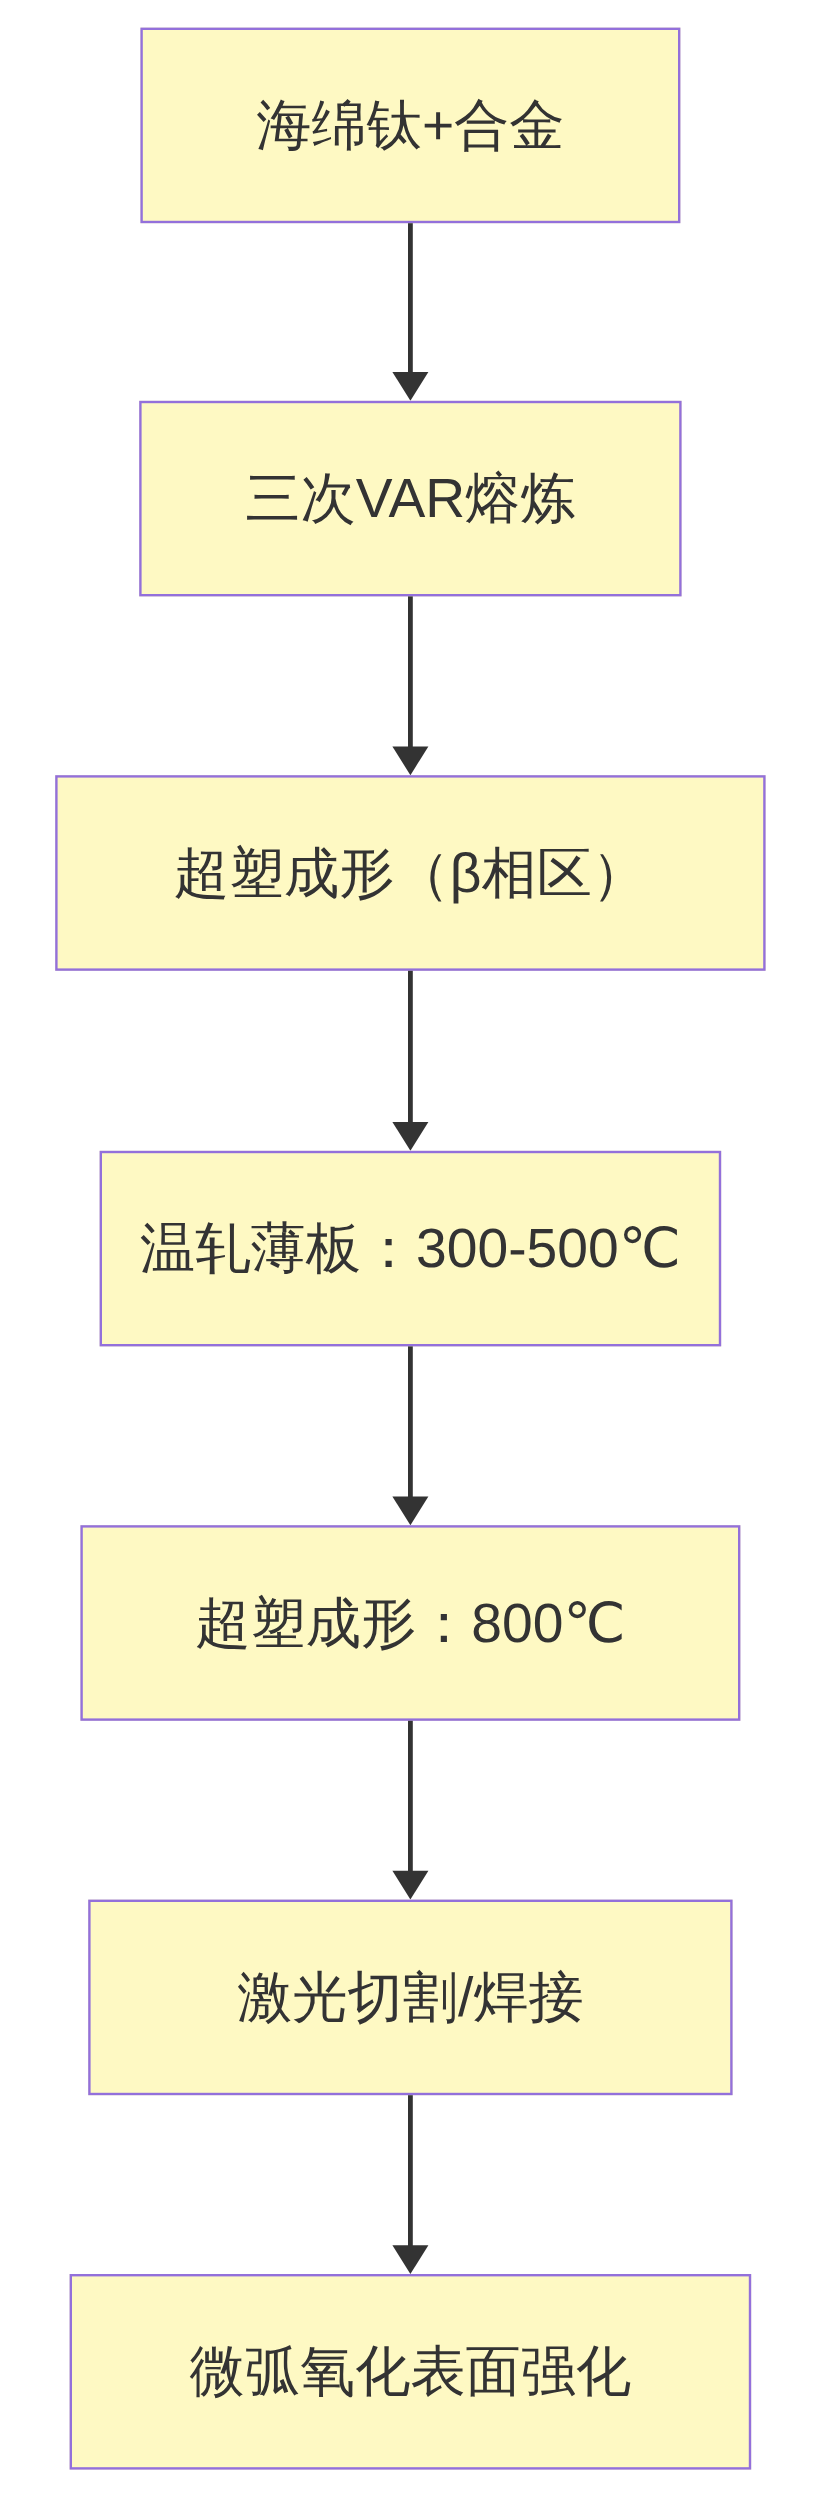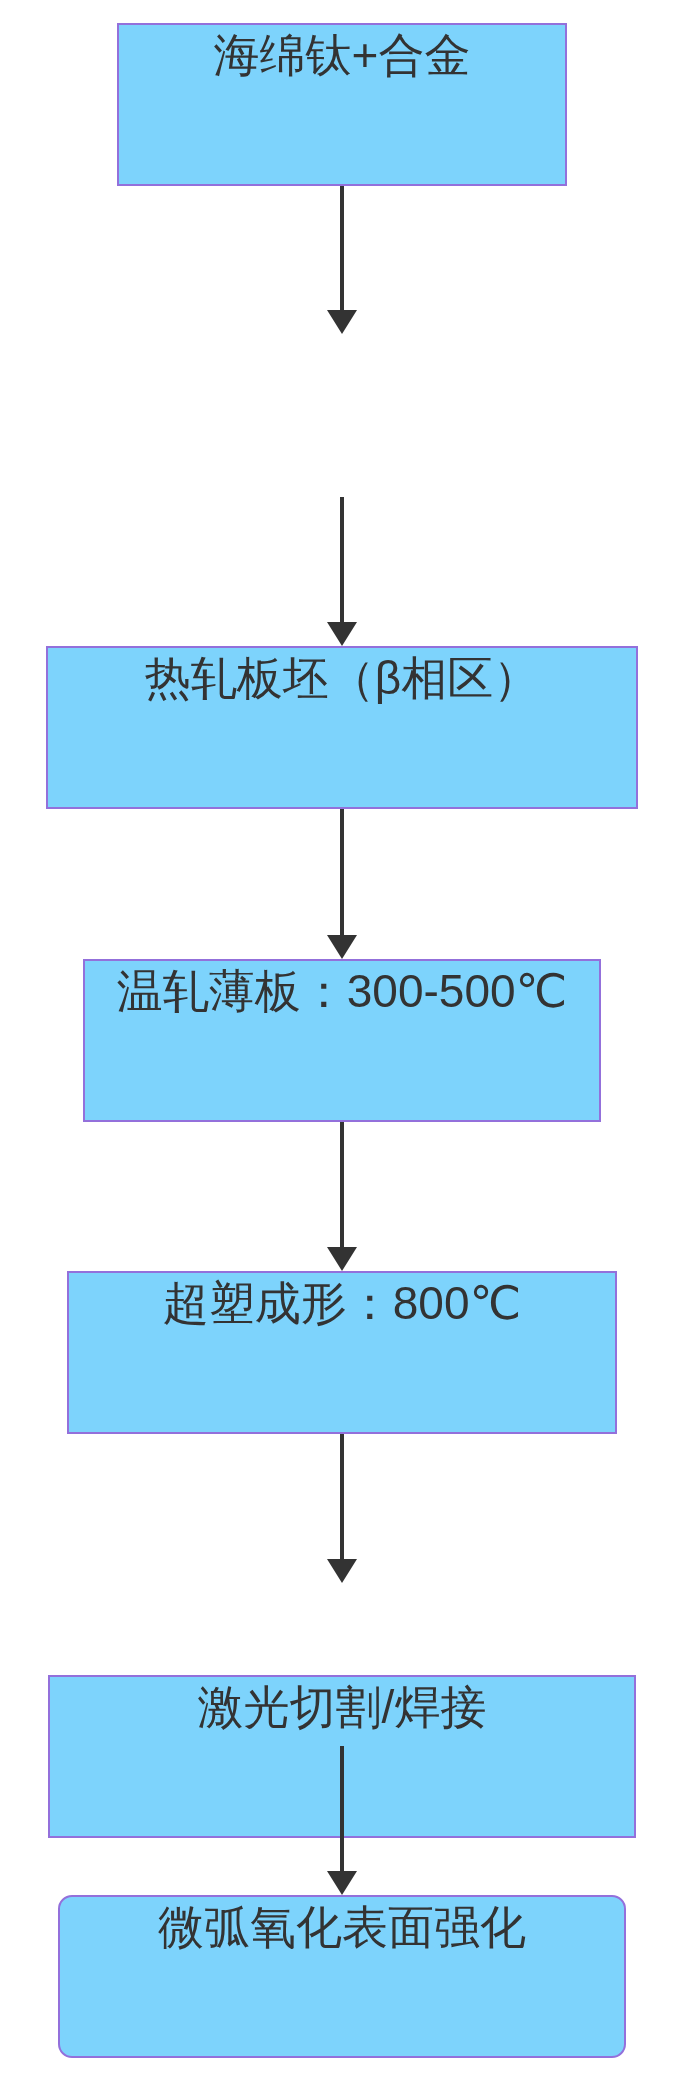--- a/index.html
+++ b/index.html
@@ -14,37 +14,37 @@
     background: #ffffff;
     font-family: "Liberation Sans", "DejaVu Sans", sans-serif;
     overflow: hidden;
   }
   .node {
     position: absolute;
     left: 342px;
     transform: translateX(-50%);
     box-sizing: border-box;
     height: 163px;
-    background: #7dd3fc;
+    background: #fef9c3;
     border: 2px solid #9370DB;
     display: flex;
-    align-items: flex-start;
+    align-items: center;
     justify-content: center;
     font-size: 46px;
     color: #333333;
     white-space: nowrap;
     text-align: center;
   }
   .n1 { top: 23px;   width: 450px; }
   .n2 { top: 334px;  width: 452px; }
   .n3 { top: 646px;  width: 592px; }
   .n4 { top: 959px;  width: 518px; }
   .n5 { top: 1271px; width: 550px; }
-  .n6 { top: 1675px; width: 588px; }
-  .n7 { top: 1895px; width: 568px; border-radius: 14px; }
+  .n6 { top: 1583px; width: 537px; }
+  .n7 { top: 1895px; width: 568px; }
 
   .edge {
     position: absolute;
     left: 342px;
     transform: translateX(-50%);
     width: 32px;
   }
   .e1 { top: 186px;  height: 148px; }
   .e2 { top: 497px;  height: 149px; }
   .e3 { top: 809px;  height: 150px; }
@@ -80,28 +80,31 @@
 
   <div class="node n1">
     <span>海绵钛+合金</span>
   </div>
 
   <div class="edge e1">
     <span class="line"></span>
     <span class="head"></span>
   </div>
 
+  <div class="node n2">
+    <span>三次VAR熔炼</span>
+  </div>
 
   <div class="edge e2">
     <span class="line"></span>
     <span class="head"></span>
   </div>
 
   <div class="node n3">
-    <span>热轧板坯（β相区）</span>
+    <span>超塑成形（β相区）</span>
   </div>
 
   <div class="edge e3">
     <span class="line"></span>
     <span class="head"></span>
   </div>
 
   <div class="node n4">
     <span>温轧薄板：300-500℃</span>
   </div>

